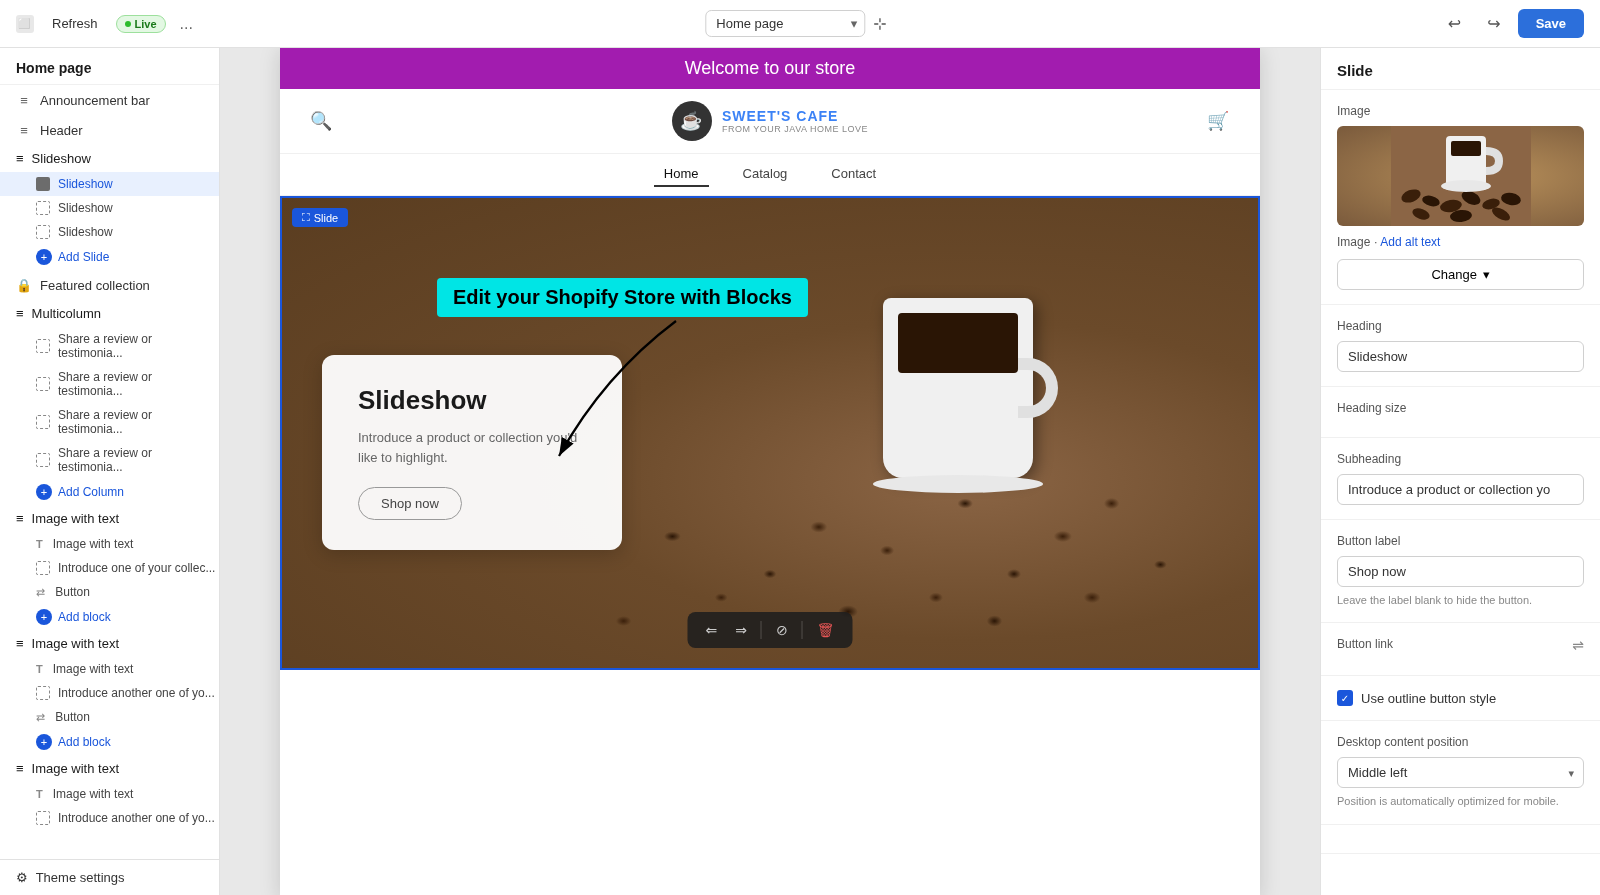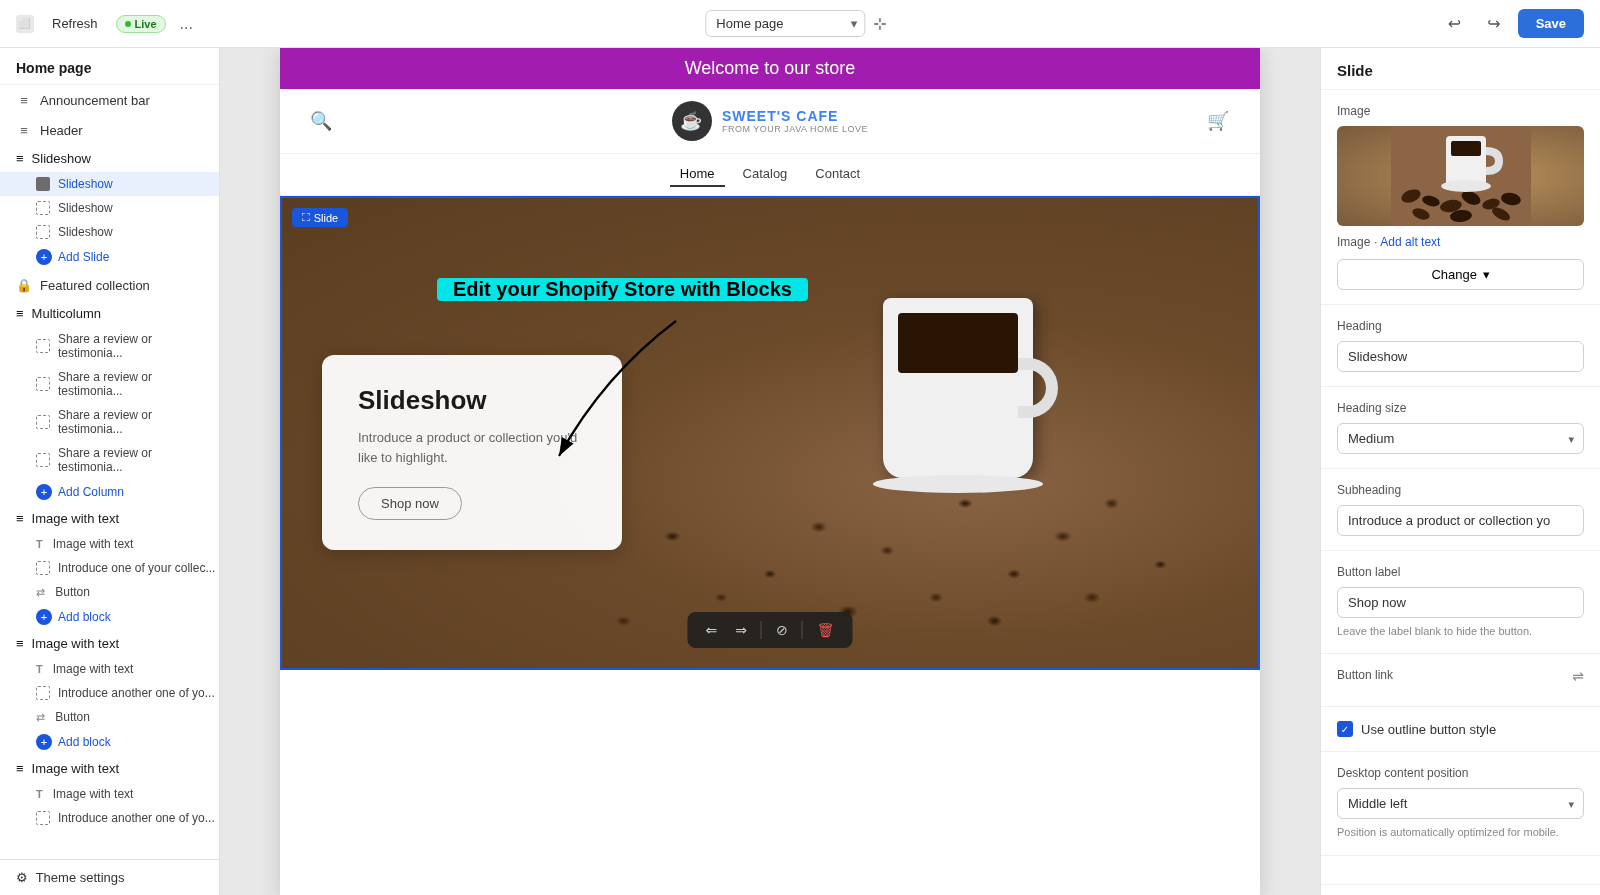--- a/index.html
+++ b/index.html
@@ -143,21 +143,21 @@
       justify-content: space-between;
       padding: 12px 30px;
       border-bottom: 1px solid #f0f0f0;
     }
     .store-logo { display: flex; align-items: center; gap: 10px; }
     .logo-icon { width: 40px; height: 40px; background: #333; border-radius: 50%; display: flex; align-items: center; justify-content: center; font-size: 18px; color: #c8a165; }
     .logo-text { font-size: 14px; font-weight: 700; color: #3b82f6; letter-spacing: 1px; }
     .logo-sub { font-size: 9px; color: #888; letter-spacing: 0.5px; }
     .search-icon-btn { background: none; border: none; cursor: pointer; font-size: 18px; color: #555; }
     .cart-icon-btn { background: none; border: none; cursor: pointer; font-size: 18px; color: #555; }
-    .store-nav { display: flex; align-items: center; gap: 8px; padding: 8px 30px; border-bottom: 1px solid #f0f0f0; justify-content: center; }
+    .store-nav { display: flex; align-items: center; gap: 24px; padding: 8px 30px; border-bottom: 1px solid #f0f0f0; justify-content: center; }
     .nav-link { padding: 4px 10px; font-size: 13px; color: #444; text-decoration: none; border-bottom: 2px solid transparent; }
     .nav-link.active { border-bottom: 2px solid #333; color: #111; }
 
     
     .slideshow-hero {
       position: relative;
       height: 470px;
       background: #7a5a3c;
       overflow: hidden;
     }
@@ -308,21 +308,21 @@
       z-index: 6;
     }
     .annotation-box {
       position: absolute;
       top: 80px;
       left: 155px;
       background: #00e5e5;
       color: #000;
       font-size: 20px;
       font-weight: 700;
-      padding: 0 16px;
+      padding: 8px 16px;
       border-radius: 4px;
       white-space: nowrap;
     }
     .annotation-arrow {
       position: absolute;
       top: 120px;
       left: 300px;
       width: 200px;
       height: 200px;
     }
@@ -685,28 +685,20 @@
       </button>
     </div>
 
     <div class="right-panel-section">
       <div class="right-panel-label">Heading</div>
       <input class="panel-input" type="text" value="Slideshow" style="">
     </div>
 
     <div class="right-panel-section">
       <div class="right-panel-label">Heading size</div>
-      <div class="panel-select-wrap">
-        <select class="panel-select">
-          <option>Small</option>
-          <option selected="">Medium</option>
-          <option>Large</option>
-          <option>Extra large</option>
-        </select>
-      </div>
     </div>
 
     <div class="right-panel-section">
       <div class="right-panel-label">Subheading</div>
       <input class="panel-input" type="text" value="Introduce a product or collection yo" style="">
     </div>
 
     <div class="right-panel-section">
       <div class="right-panel-label">Button label</div>
       <input class="panel-input" type="text" value="Shop now" style="">

